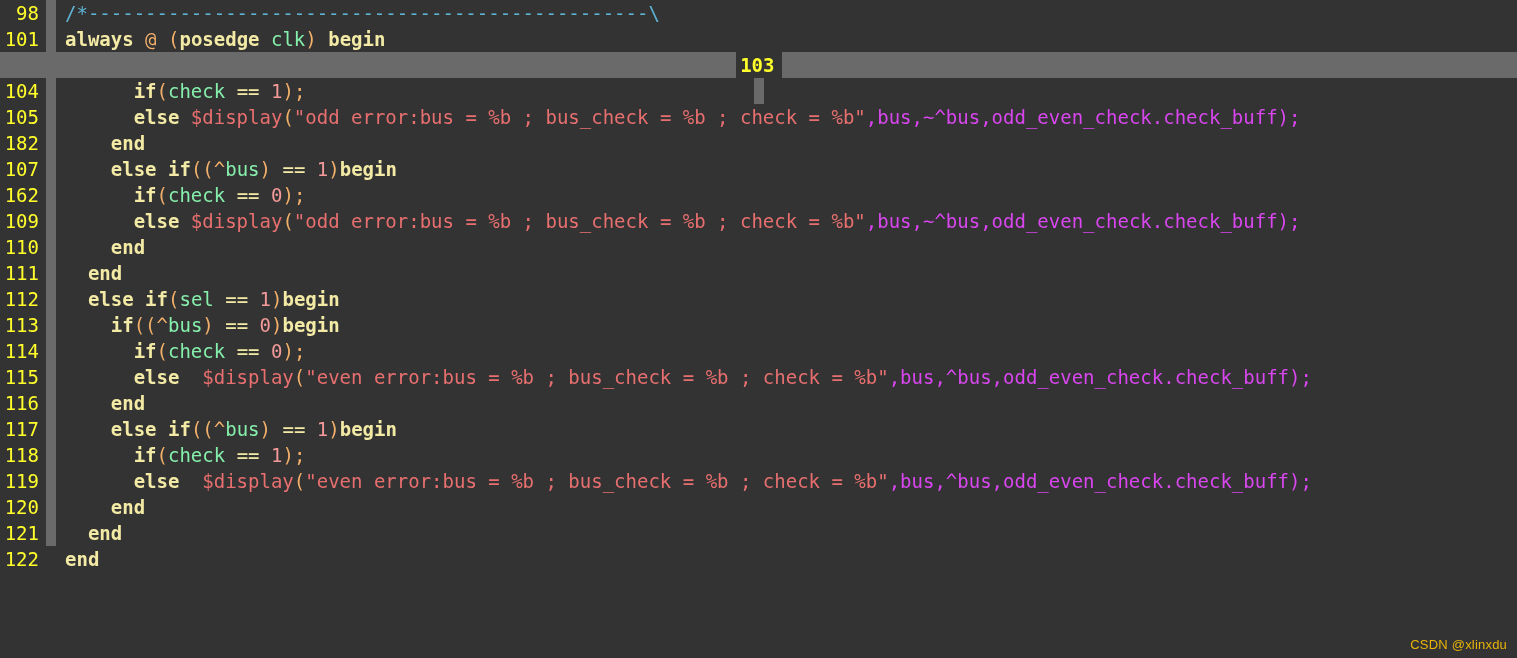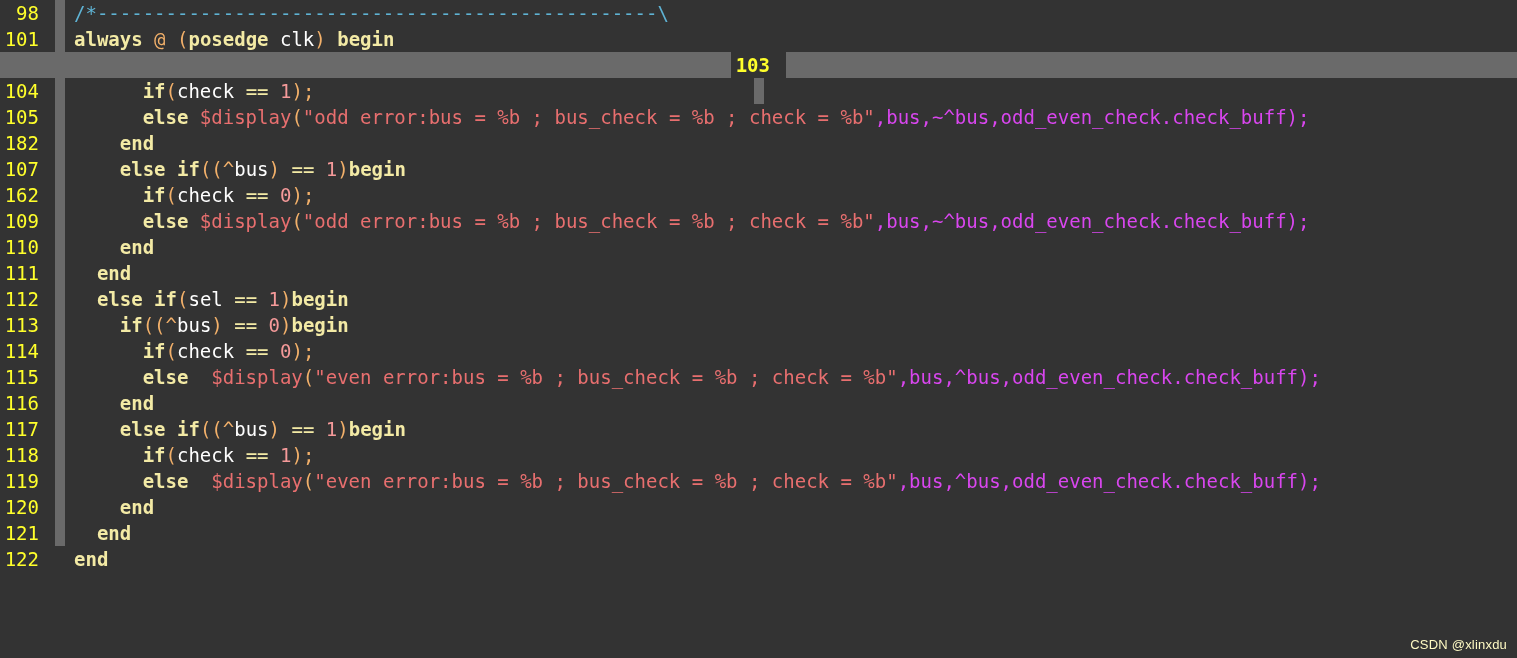--- a/index.html
+++ b/index.html
@@ -38,21 +38,21 @@
     background: #6a6a6a;
     flex-direction: column;
   }
   .gutter {
     flex: 0 0 auto;
     width: 39px;
     text-align: right;
     color: #ffff2b;
     font-size: 19px;
     letter-spacing: 0px;
-    padding-right: 16px;
+    padding-right: 7px;
     background: #333333;
     z-index: 2;
     font-weight: normal;
   }
   .line.highlight .gutter {
     font-weight: bold;
   }
   .foldcol {
     flex: 0 0 auto;
     width: 10px;
@@ -68,35 +68,35 @@
   }
   .content {
     flex: 1 1 auto;
     padding-left: 9px;
     white-space: pre;
     overflow: hidden;
   }
 
   
   .kw      { color: #f3eaa5; font-weight: bold; }
-  .id      { color: #ffffff; margin-top: 15px; }
+  .id      { color: #86efac; margin-top: 15px; }
   .op      { color: #f3eaa5; }
   .punc    { color: #f2b06a; }
   .num     { color: #f59a9a; }
   .str     { color: #e86f6f; }
   .fn      { color: #e86f6f; }
   .cmt     { color: #5fb3d4; }
   .plain   { color: #d946ef; }
   .at      { color: #f2b06a; }
 
   #watermark {
     position: absolute;
     right: 10px;
     bottom: 6px;
-    color: #fef9c3;
+    color: #eab308;
     font-family: "Liberation Sans", sans-serif;
     font-size: 13px;
     letter-spacing: 0.2px;
     z-index: 5;
   }
 </style>
 </head>
 <body>
 
 <div id="editor">

